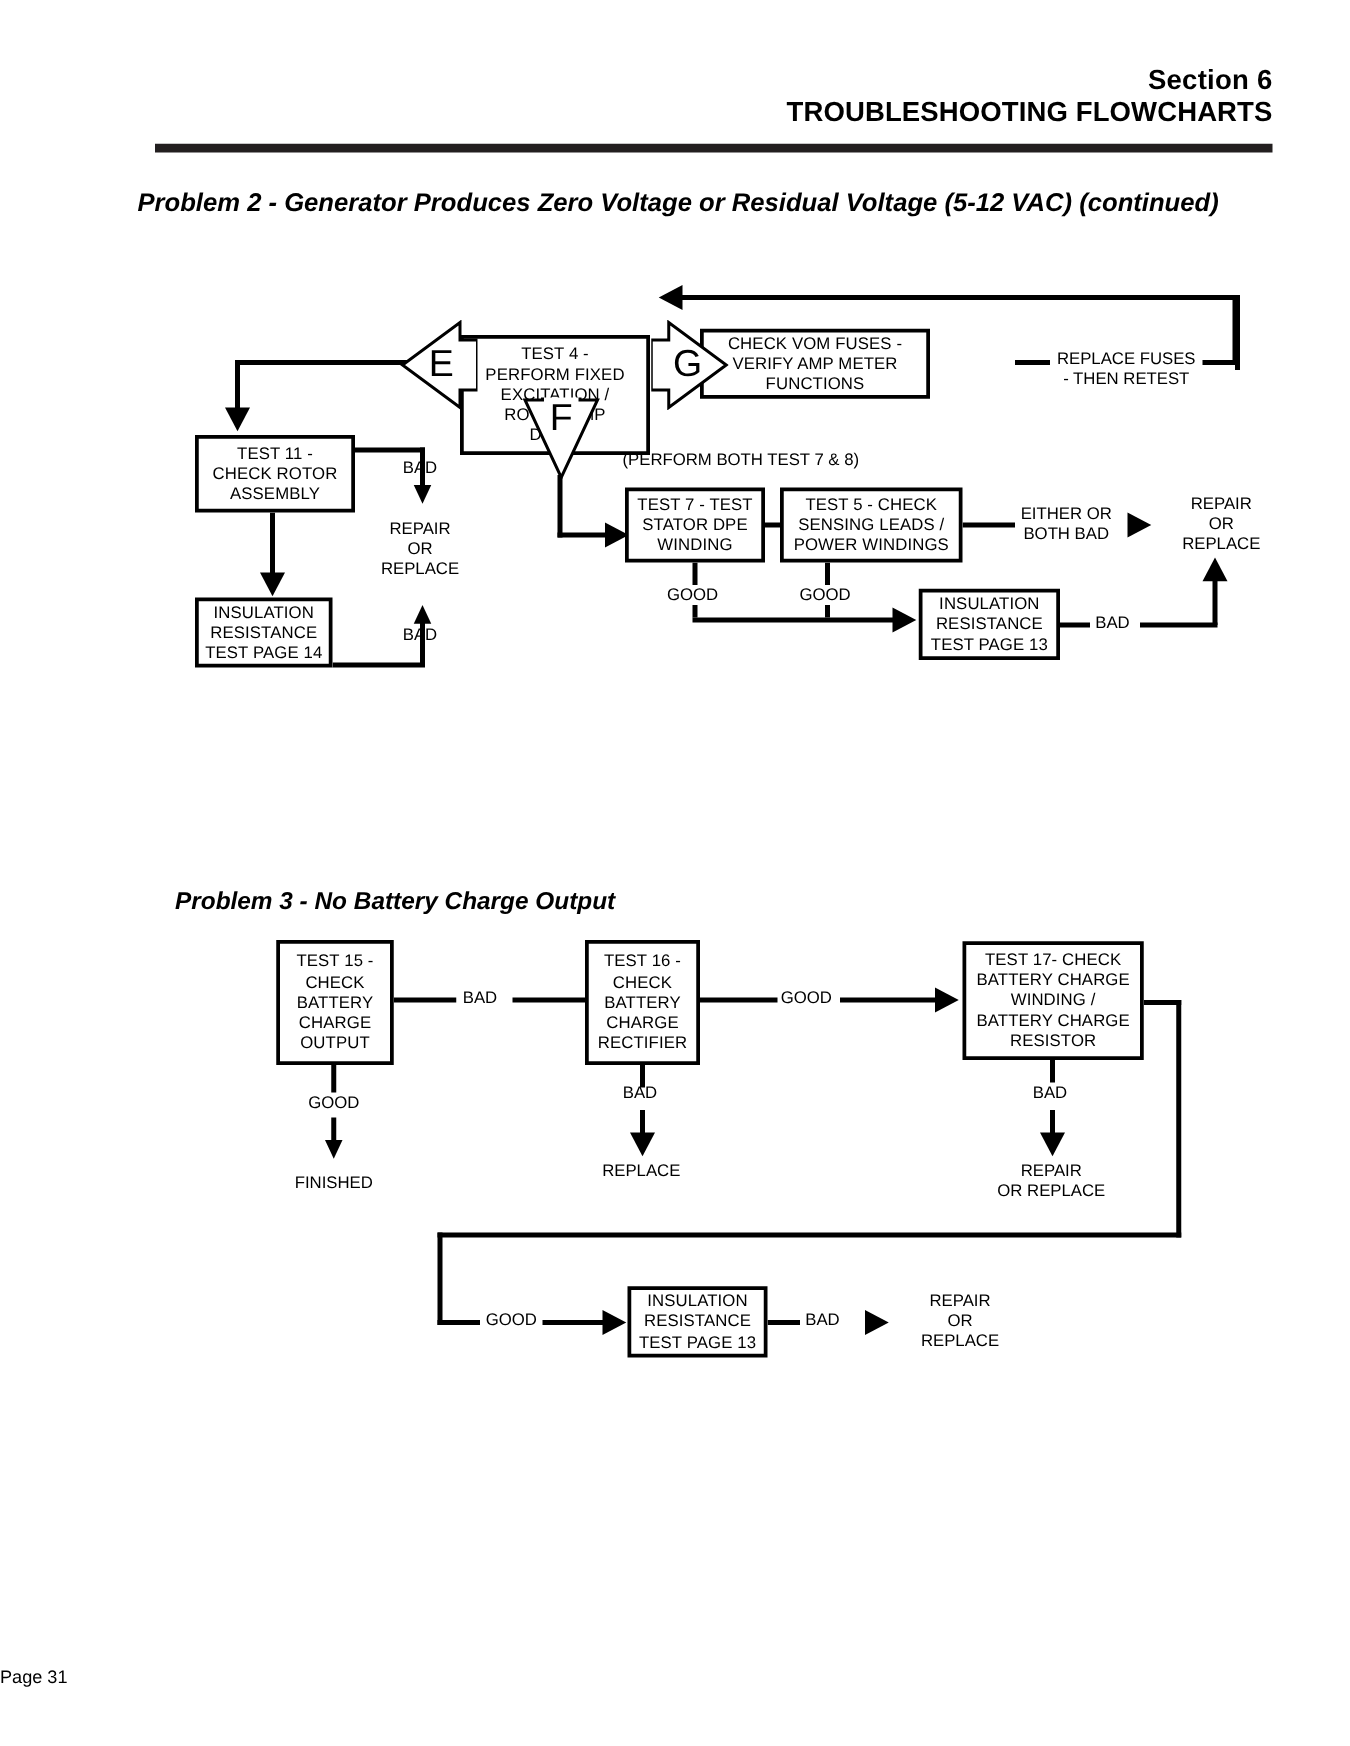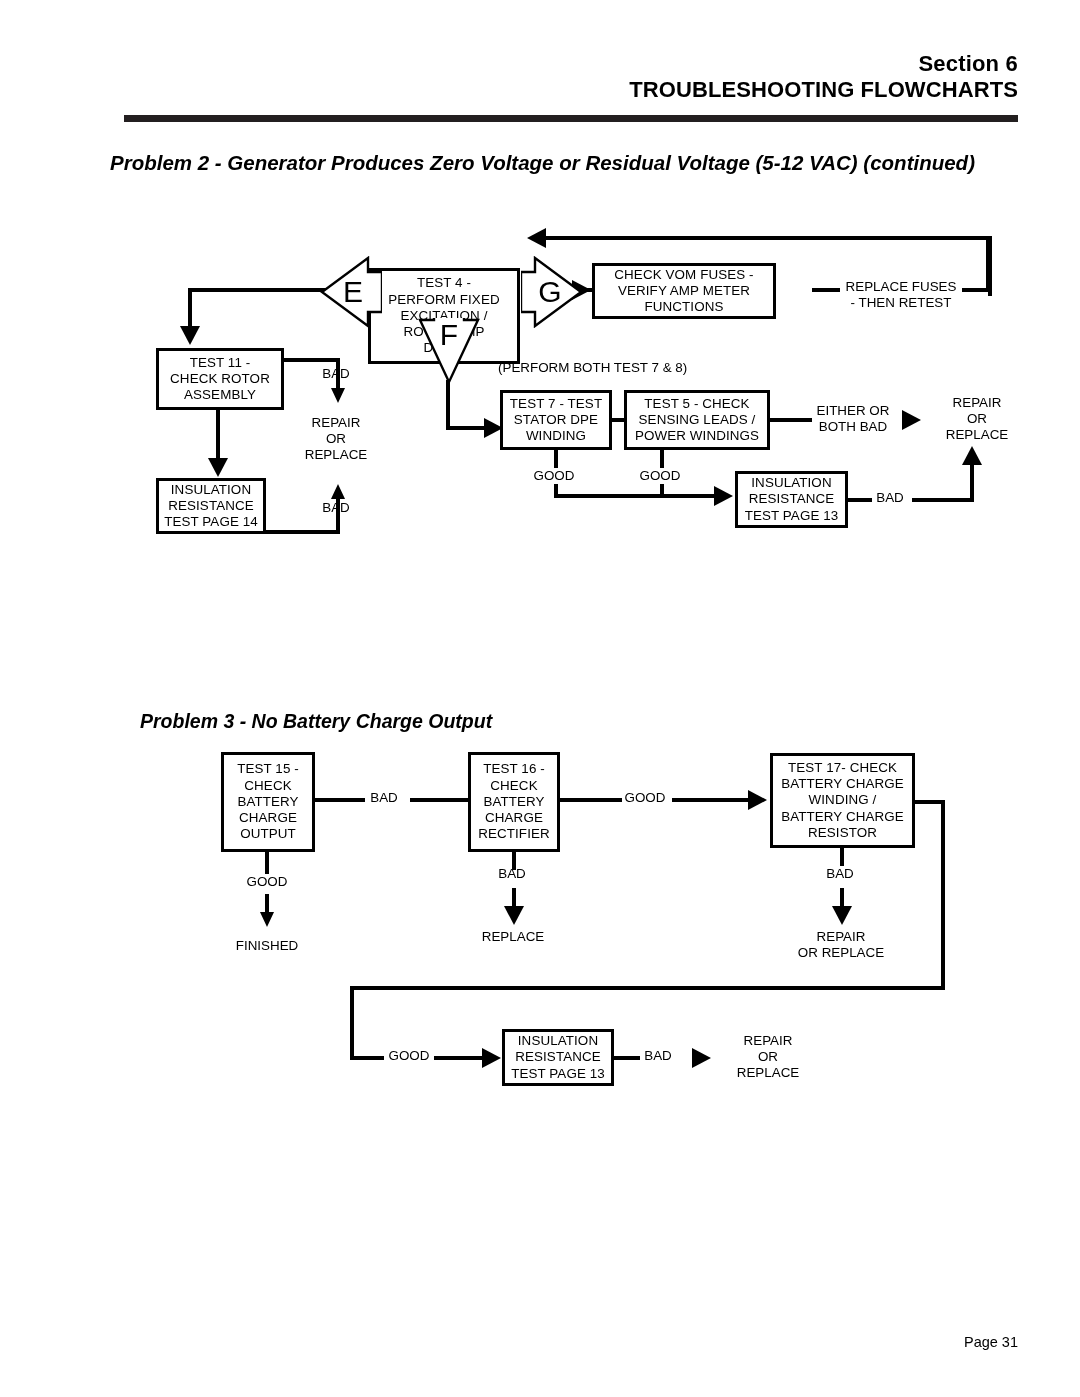--- a/index.html
+++ b/index.html
@@ -150,21 +150,20 @@
     font-weight: normal;
     pointer-events: none;
   }
   .connector.down .conn-letter { align-items: flex-start; padding-top: 2px; }
 
   
   #page-footer {
     position: absolute;
     left: 0; top: 1334px;
     width: 1018px;
-    text-align: right;
     font-size: 14.5px;
   }
 </style>
 </head>
 <body>
 
 <div id="header-block">
   <div id="header-section-line">Section  6</div>
   <div id="header-title-line">TROUBLESHOOTING FLOWCHARTS</div>
 </div>
@@ -235,21 +234,21 @@
 RESISTANCE
 TEST PAGE 14</div>
 
   <div class="line-h" style="left:266px; top:530px; width:74px;"></div>
   <div class="line-v" style="left:336px; top:498px; height:34px;"></div>
   <div class="arrow thin-up" style="left:331px; top:484px;"></div>
   <div class="label" style="left:306px; top:500px; width:60px;">BAD</div>
 
   <div class="line-h" style="left:578px; top:288px; width:36px;"></div>
   <div class="arrow right" style="left:572px; top:280px;"></div>
-  <div class="node" style="left:592px; top:263px; width:184px; height:56px;">CHECK VOM FUSES -
+  <div class="node" style="left:560px; top:263px; width:184px; height:56px;">CHECK VOM FUSES -
 VERIFY AMP METER
 FUNCTIONS</div>
 
   <div class="line-v" style="left:446px; top:380px; height:50px;"></div>
   <div class="line-h" style="left:446px; top:426px; width:46px;"></div>
   <div class="arrow right" style="left:484px; top:418px;"></div>
 
   <div class="label" style="left:498px; top:360px; width:260px; text-align:left;">(PERFORM BOTH TEST 7 &amp; 8)</div>
 
   <div class="node" style="left:500px; top:390px; width:112px; height:60px;">TEST 7 - TEST

